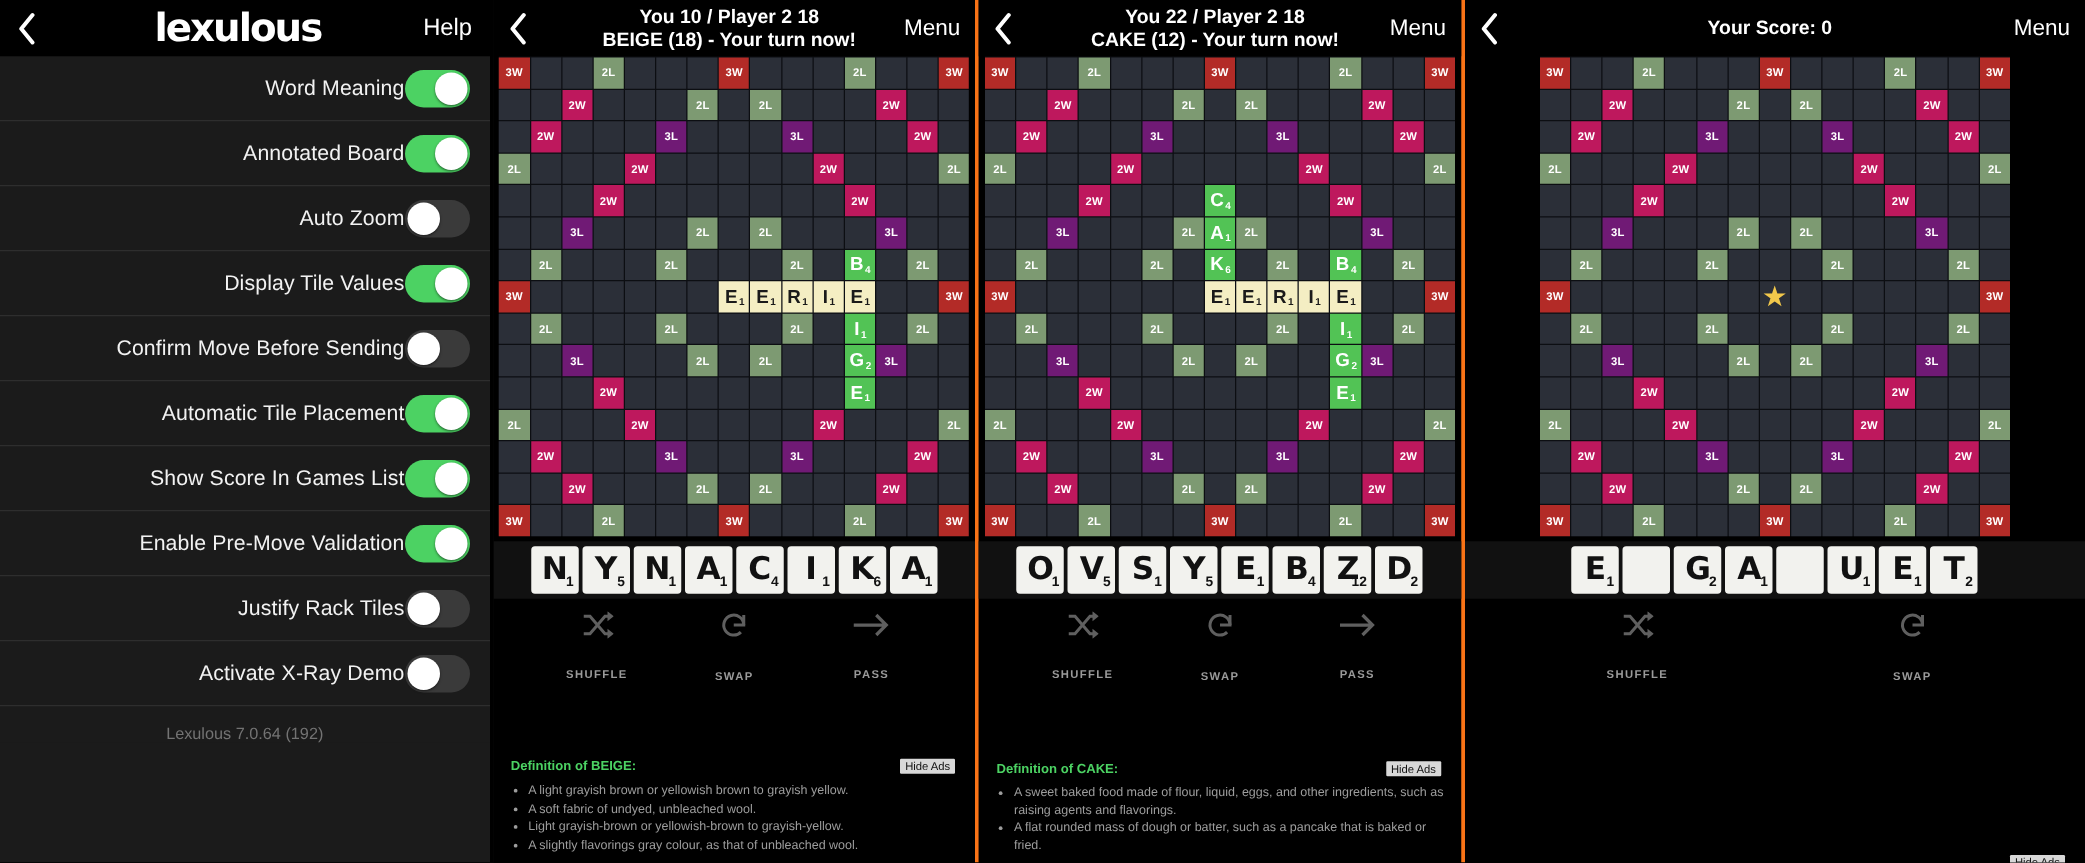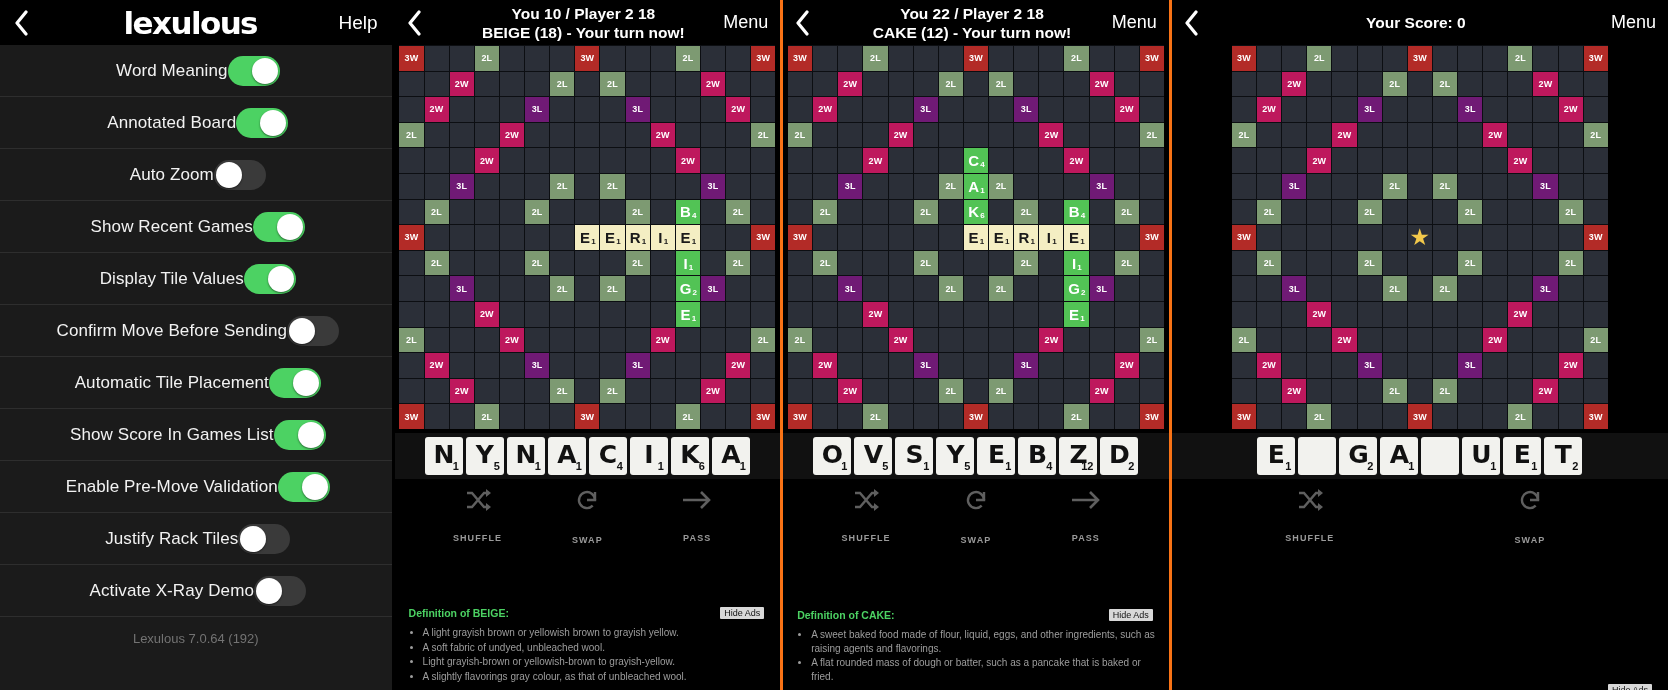--- a/index.html
+++ b/index.html
@@ -10,21 +10,21 @@
   .panel-settings{width:396px;height:690px;background:#1b1b1b;position:relative;border-right:3px solid #000;box-sizing:border-box;}
   .st-header{height:45px;background:#000;display:flex;align-items:center;justify-content:space-between;padding:0 14px;box-sizing:border-box;position:relative;}
   .back-chev{color:#fff;font-size:30px;line-height:1;font-weight:700;width:34px;display:flex;align-items:center;justify-content:flex-start;cursor:pointer;}
   .chev-svg{width:15px;height:26px;}
   .brand{position:absolute;left:0;right:0;text-align:center;pointer-events:none;}
   .brand-text{color:#fff;font-size:31px;font-weight:bold;letter-spacing:-1.6px;font-family:"DejaVu Sans",sans-serif;}
   .brand-tm{font-size:11px;vertical-align:super;}
   .help{color:#fff;font-size:19px;z-index:2;cursor:pointer;}
 
   .st-list{background:#1b1b1b;}
-  .st-row{height:52px;display:flex;align-items:center;justify-content:center;
+  .st-row{height:52px;display:flex;align-items:center;justify-content:flex-end;
           padding:0 16px 0 20px;border-bottom:1px solid #2e2e2e;box-sizing:border-box;}
   .st-label{color:#f2f2f2;font-size:17px;letter-spacing:.1px;}
   .toggle{width:52px;height:30px;border-radius:15px;position:relative;flex:0 0 auto;cursor:pointer;}
   .toggle.on{background:#4cd263;}
   .toggle.off{background:#3a3a3a;}
   .knob{position:absolute;top:2px;width:26px;height:26px;border-radius:13px;background:#fff;box-shadow:0 1px 2px rgba(0,0,0,.5);}
   .toggle.on .knob{right:2px;}
   .toggle.off .knob{left:2px;}
   .version{color:#737373;font-size:13px;text-align:center;padding-top:14px;}
 
@@ -99,26 +99,20 @@
             <span class="knob"></span>
           </span>
       </div>
       <div class="st-row">
         <span class="st-label">Auto Zoom</span>
         <span class="toggle off">
             <span class="knob"></span>
           </span>
       </div>
       <div class="st-row">
-        <span class="st-label">Show Recent Games</span>
-        <span class="toggle on">
-            <span class="knob"></span>
-          </span>
-      </div>
-      <div class="st-row">
         <span class="st-label">Display Tile Values</span>
         <span class="toggle on">
             <span class="knob"></span>
           </span>
       </div>
       <div class="st-row">
         <span class="st-label">Confirm Move Before Sending</span>
         <span class="toggle off">
             <span class="knob"></span>
           </span>

